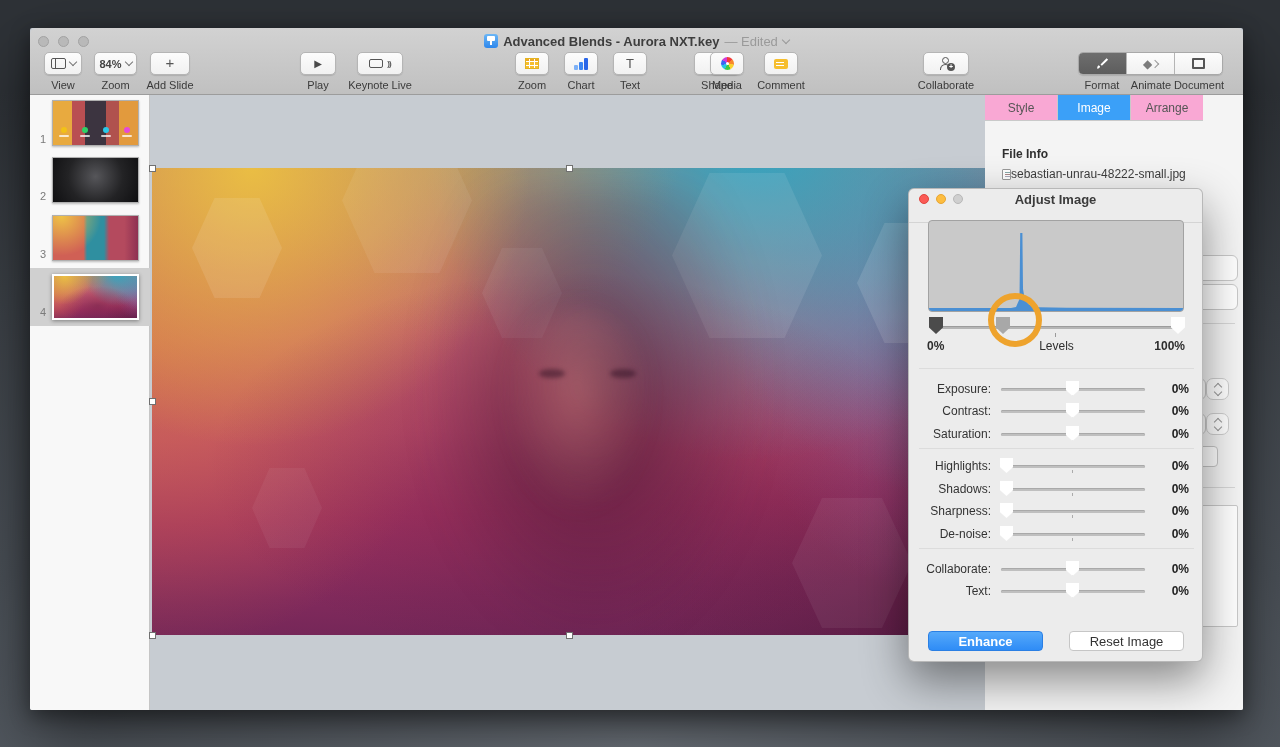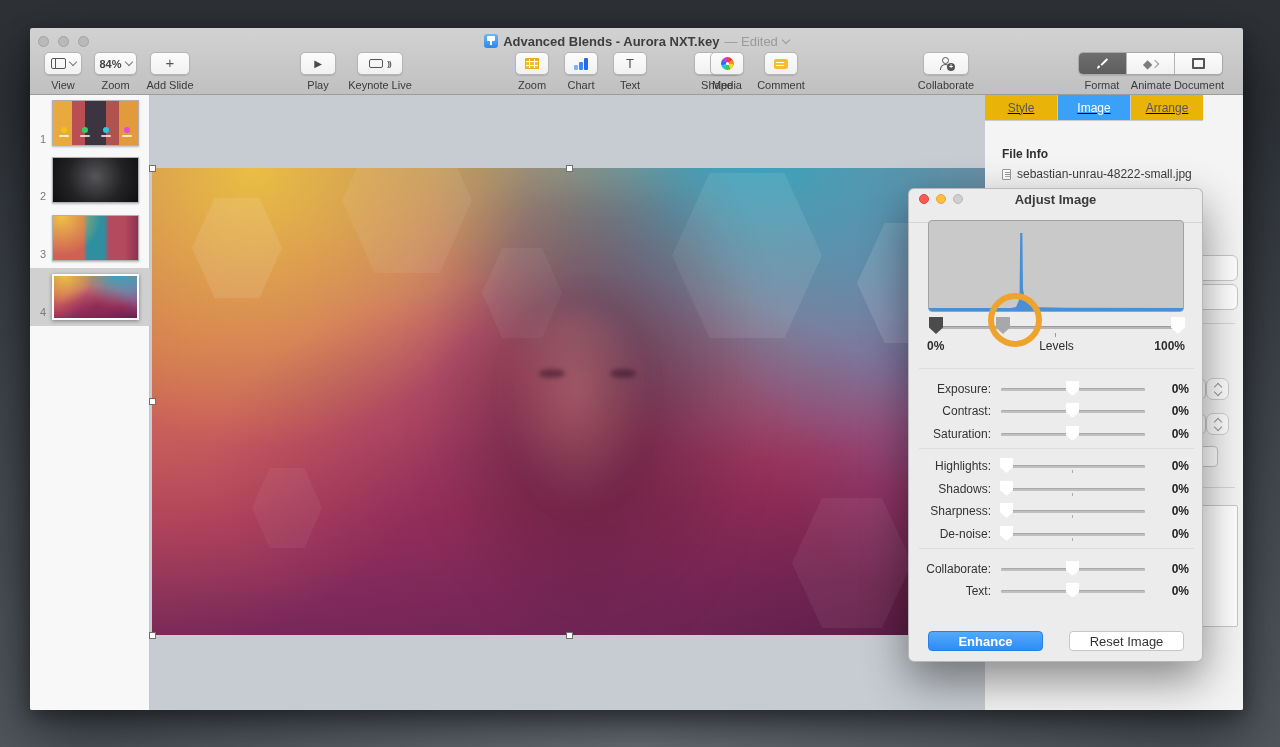--- a/index.html
+++ b/index.html
@@ -111,27 +111,27 @@
     background:radial-gradient(ellipse at 50% 42%, rgba(55,22,44,.55), rgba(55,22,44,0) 70%); filter:blur(16px); }
   .face { position:absolute; left:42%; top:30%; width:18%; height:44%; border-radius:50%;
     background:radial-gradient(ellipse at 50% 40%, rgba(250,160,150,.38), rgba(250,160,150,0) 70%); filter:blur(10px); }
   .eye { position:absolute; top:43%; width:26px; height:9px; border-radius:50%;
     background:rgba(40,10,30,.45); filter:blur(2px); }
   .handle { position:absolute; width:7px; height:7px; background:#fff; border:1px solid #707070; z-index:6; }
 
   
   #sidebar { position:absolute; left:955px; top:67px; width:258px; height:615px; background:#f4f4f4; z-index:5; }
   .tabs { position:absolute; left:0; top:0; width:218px; height:26px; display:flex;
-    background:#eab308; border-bottom:1px solid #c9c9c9;text-decoration:underline; }
+    background:#f9a8d4; border-bottom:1px solid #c9c9c9; }
   .tab { flex:1; display:flex; align-items:center; justify-content:center;
     font-size:12px; color:#555; border-right:1px solid #c9c9c9; }
   .tab:last-child { border-right:none; }
   .tab.active { background:#3ba0f8; color:#fff; }
   .fi-head { position:absolute; left:17px; top:52px; font-size:12px; font-weight:700; color:#2f2f2f; }
-  .fi-row { position:absolute; left:17px; top:72px; display:flex; align-items:center; gap:6px; }
+  .fi-row { position:absolute; left:17px; top:72px; display:flex; align-items:center; }
   .file-glyph { width:9px; height:11px; background:#fff; border:1px solid #999; border-radius:1px; position:relative; }
   .file-glyph i { position:absolute; left:1.5px; top:2px; width:5px; height:1px; background:#8aa; box-shadow:0 2px 0 #a88, 0 4px 0 #aab; }
   .fi-name { font-size:12px; color:#3d3d3d; white-space:nowrap; }
   .frag-field { position:absolute; background:#fff; border:1px solid #c9c9c9; border-radius:6px; }
   .sb-divider { position:absolute; height:1px; background:#d6d6d6; }
   .stepper { position:absolute; width:23px; height:22px; background:#fff; border:1px solid #cfcfcf;
     border-radius:7px; display:flex; flex-direction:column; align-items:center; justify-content:center; gap:2px; }
   .frag-btn { position:absolute; background:#fff; border:1px solid #c6c6c6; border-radius:4px;
     font-size:13px; color:#333; }
   .frag-btn span { position:absolute; right:26px; top:2px; }

